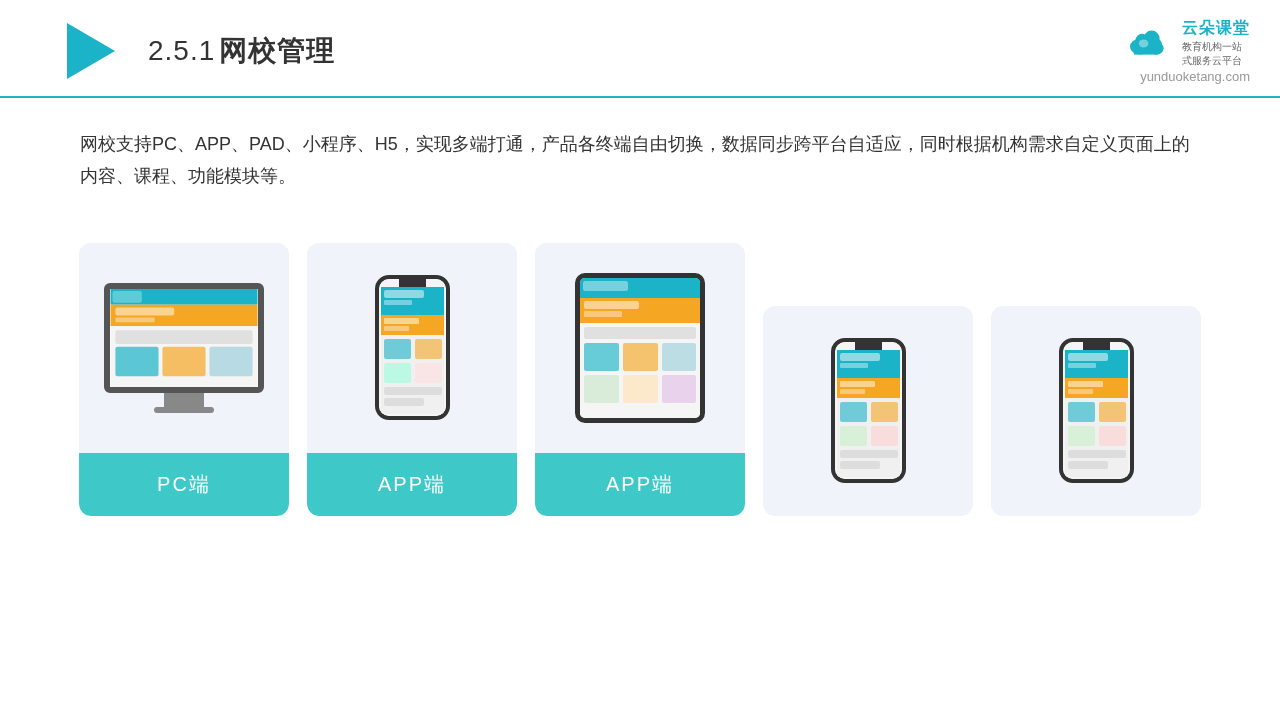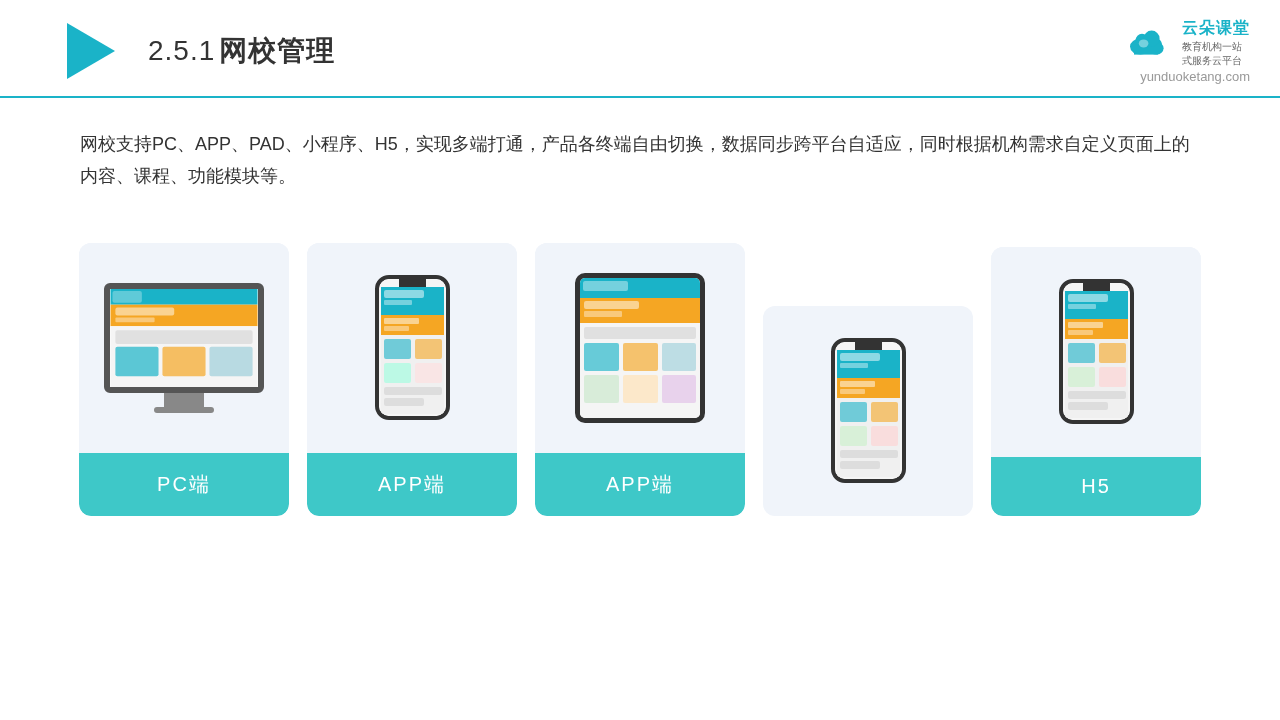--- a/index.html
+++ b/index.html
@@ -392,16 +392,15 @@
             <rect x="5" y="60" width="27" height="20" rx="2" fill="#1ab3c8" opacity="0.6"></rect>
             <rect x="36" y="60" width="27" height="20" rx="2" fill="#f5a623" opacity="0.6"></rect>
             <rect x="5" y="84" width="27" height="20" rx="2" fill="#c8f0c8" opacity="0.6"></rect>
             <rect x="36" y="84" width="27" height="20" rx="2" fill="#ffd0d0" opacity="0.6"></rect>
             <rect x="5" y="108" width="58" height="8" rx="2" fill="#ddd"></rect>
             <rect x="5" y="119" width="40" height="8" rx="2" fill="#ddd"></rect>
           </svg>
         </div>
       </div>
     </div>
-    <div class="card-label">H5</div>
   </div>
 
 </div>
 
 </body></html>

